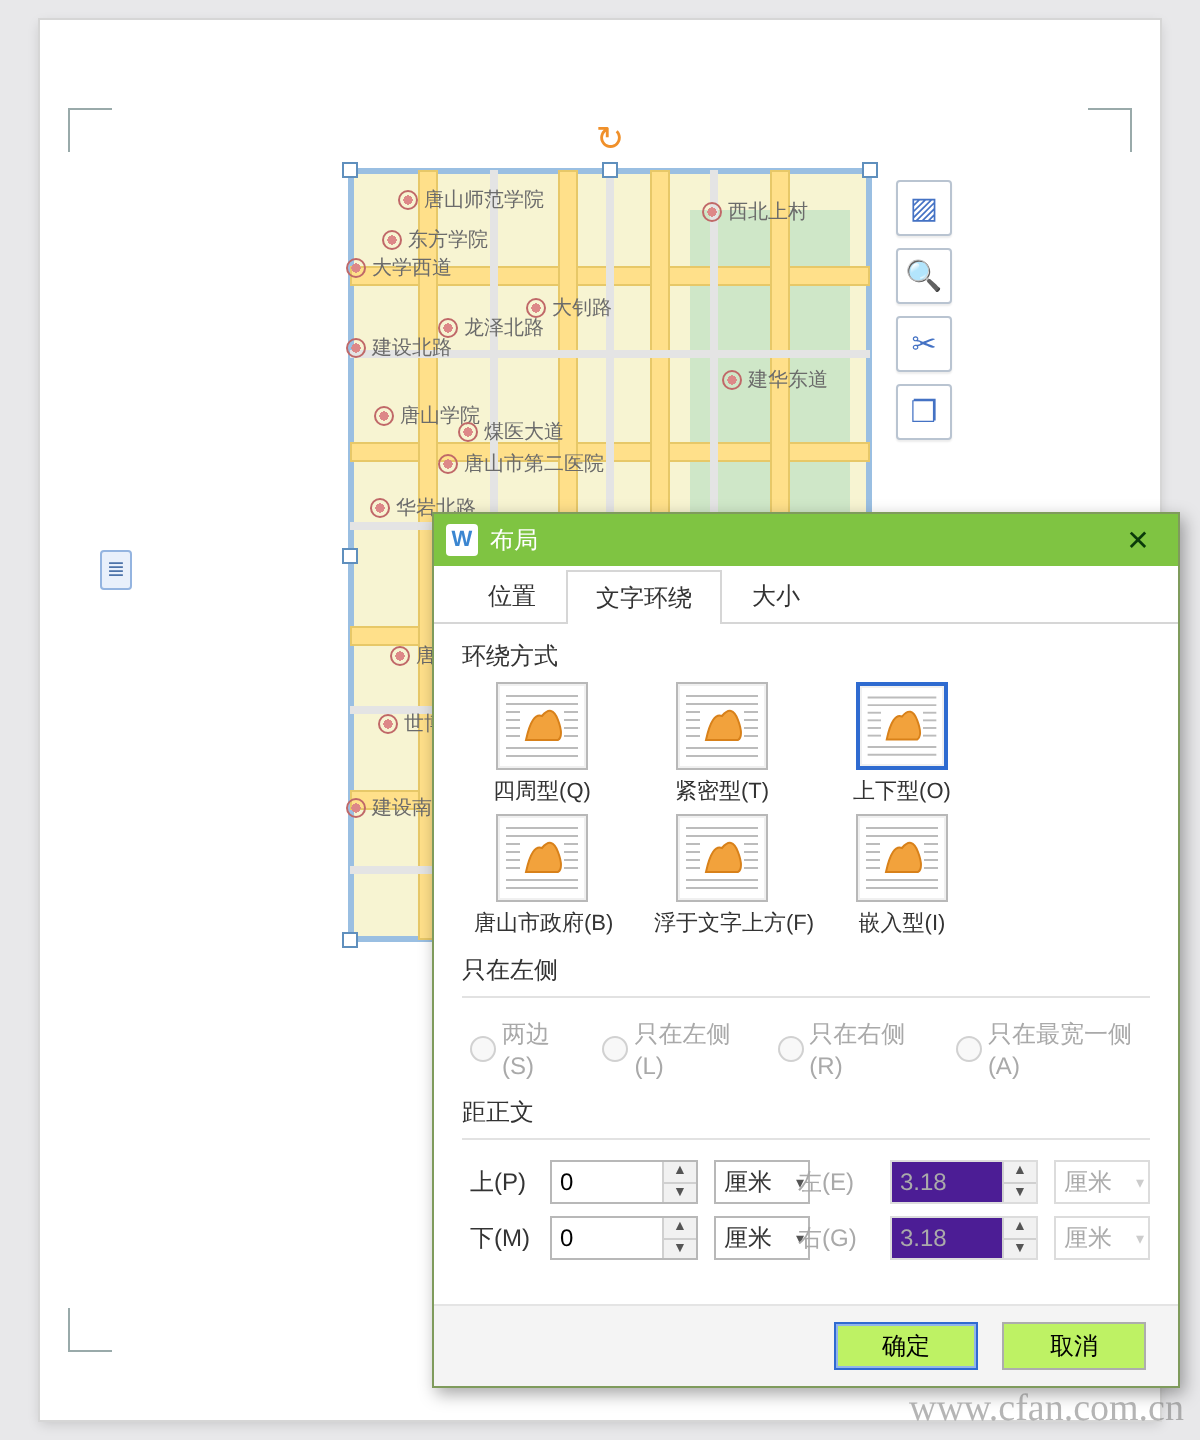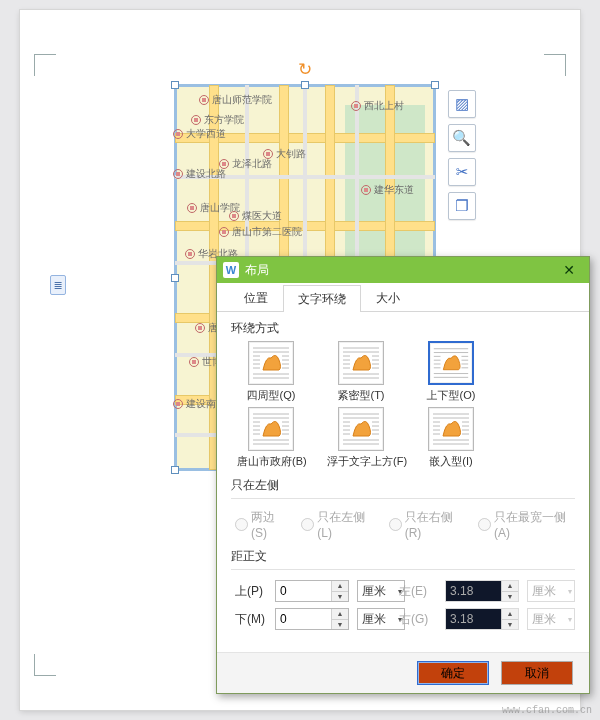--- a/index.html
+++ b/index.html
@@ -287,21 +287,21 @@
   .spin .btns {
     width: 16px;
     display: flex; flex-direction: column;
     border-left: 1px solid #d0d0d0;
   }
   .spin .btns span {
     flex: 1; font-size: 7px; line-height: 9px; text-align: center;
     color: #555; cursor: pointer; background: #f1f1f1;
   }
   .spin .btns span:first-child { border-bottom: 1px solid #d0d0d0; }
-  .spin.disabled input { color: #aaa; background: #0f172a; }
+  .spin.disabled input { color: #aaa; background: #4c1d95; }
   .spin.disabled { border-color: #dcdcdc; }
   .unit-sel {
     height: 20px; width: 40px;
     border: 1px solid #b8b8b8;
     font-size: 12px;
     display: flex; align-items: center;
     padding: 0 2px 0 4px;
     justify-content: space-between;
   }
   .unit-sel .car { font-size: 8px; color: #555; }
@@ -317,36 +317,36 @@
     justify-content: flex-end;
     align-items: center;
     gap: 12px;
     padding: 0 16px;
   }
   .dlg-btn {
     min-width: 72px;
     height: 24px;
     padding: 0 14px;
     border: 1px solid #adadad;
-    background: #c2410c;
+    background: #bef264;
     font-size: 12px;
     cursor: pointer;
   }
   .dlg-btn.primary {
     border: 1px solid #2f6bd0;
     box-shadow: inset 0 0 0 1px #8fb4ec;
   }
 
   
   #watermark {
     position: absolute;
     right: 8px; bottom: 4px;
-    font-size: 10px;
+    font-size: 19px;
     color: rgba(120,120,120,0.55);
-    font-family: Liberation Mono, monospace;
+    font-family: Liberation Serif, serif;
   }
 </style>
 </head>
 <body>
 
 <div id="canvas-area">
   <div class="crop-mark crop-tl"></div>
   <div class="crop-mark crop-tr"></div>
   <div class="crop-mark crop-bl"></div>
   <div class="crop-mark crop-br"></div>

